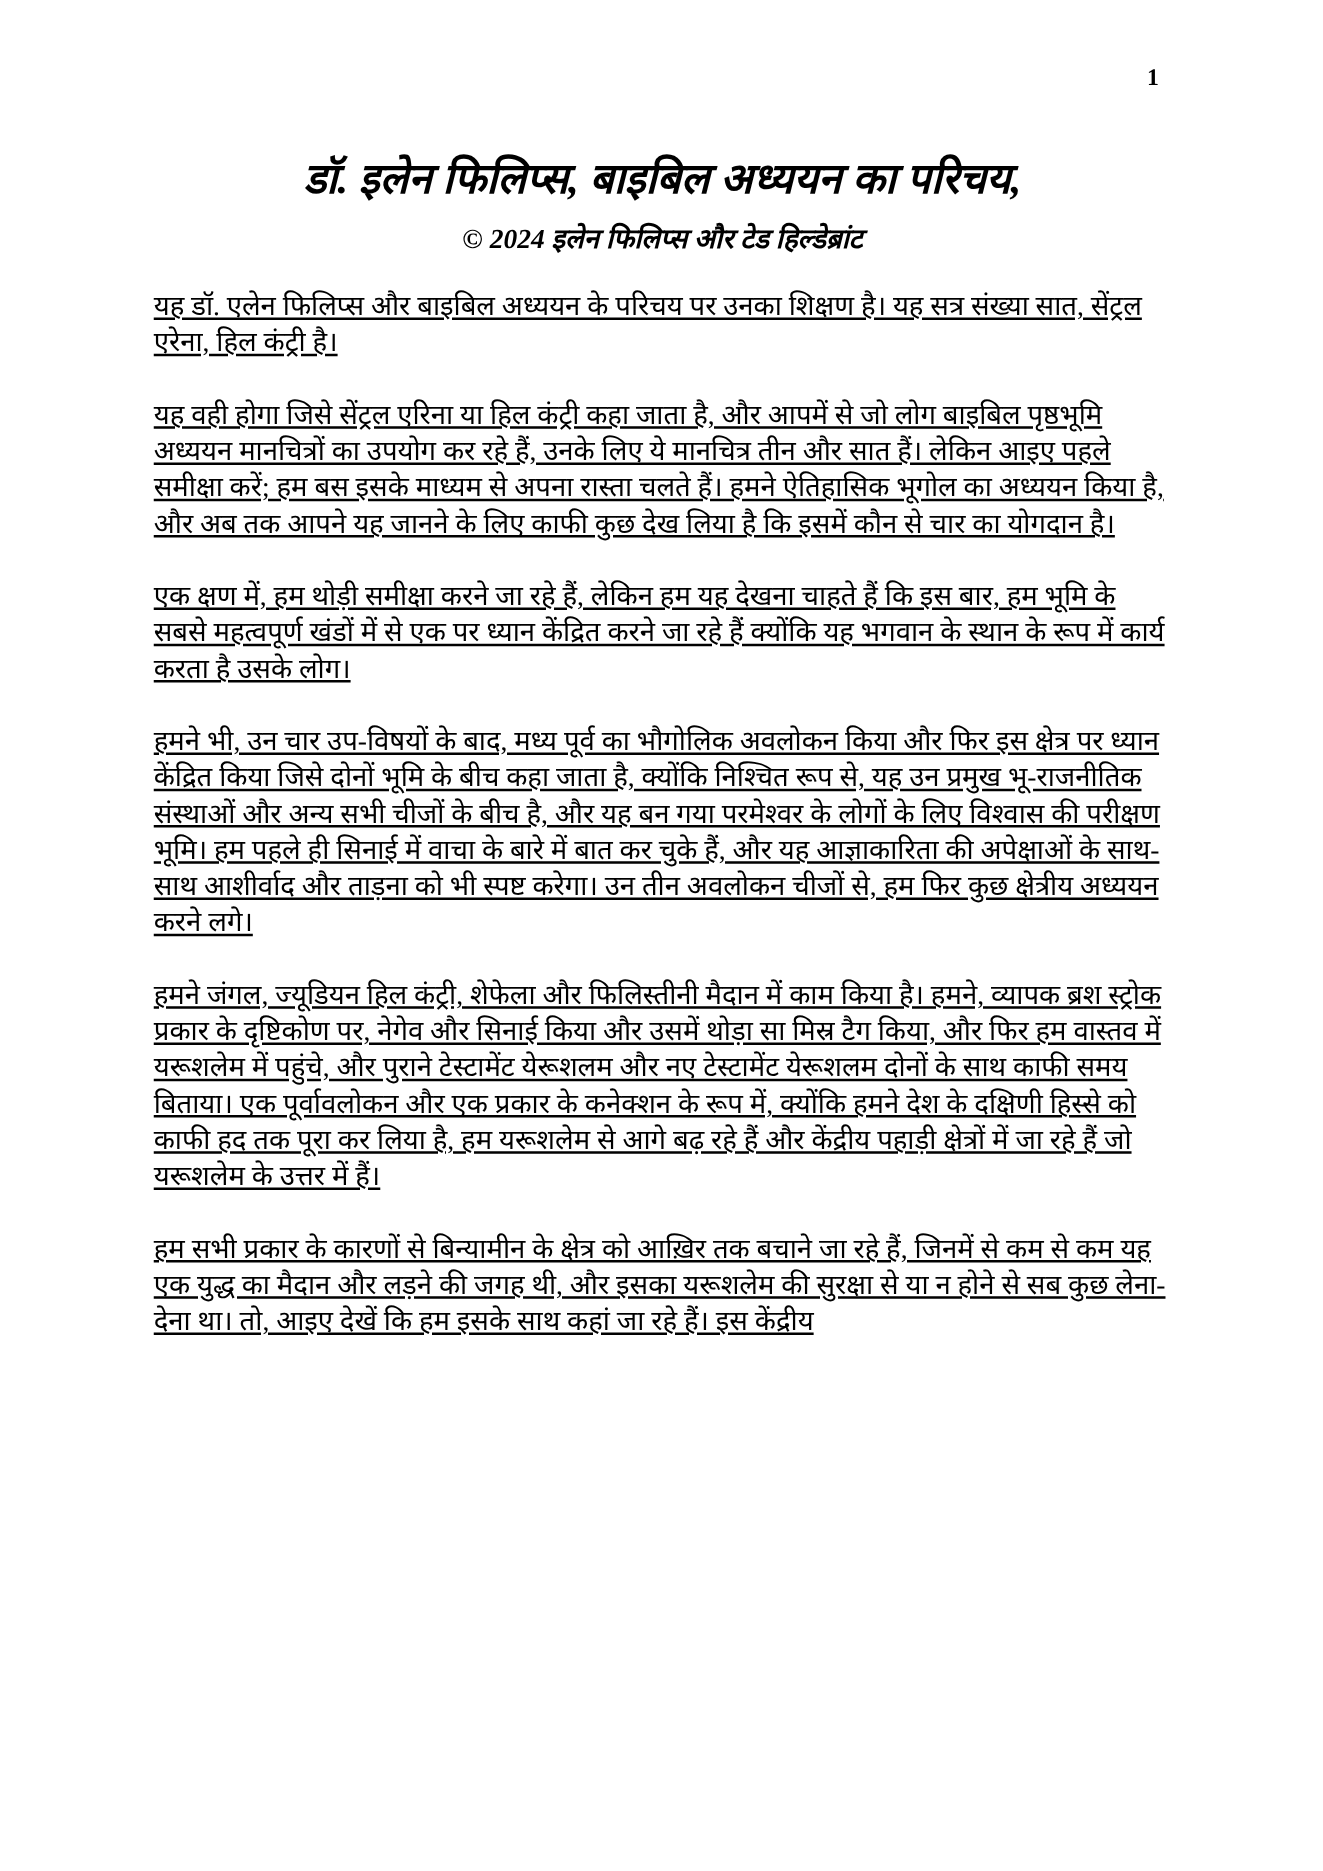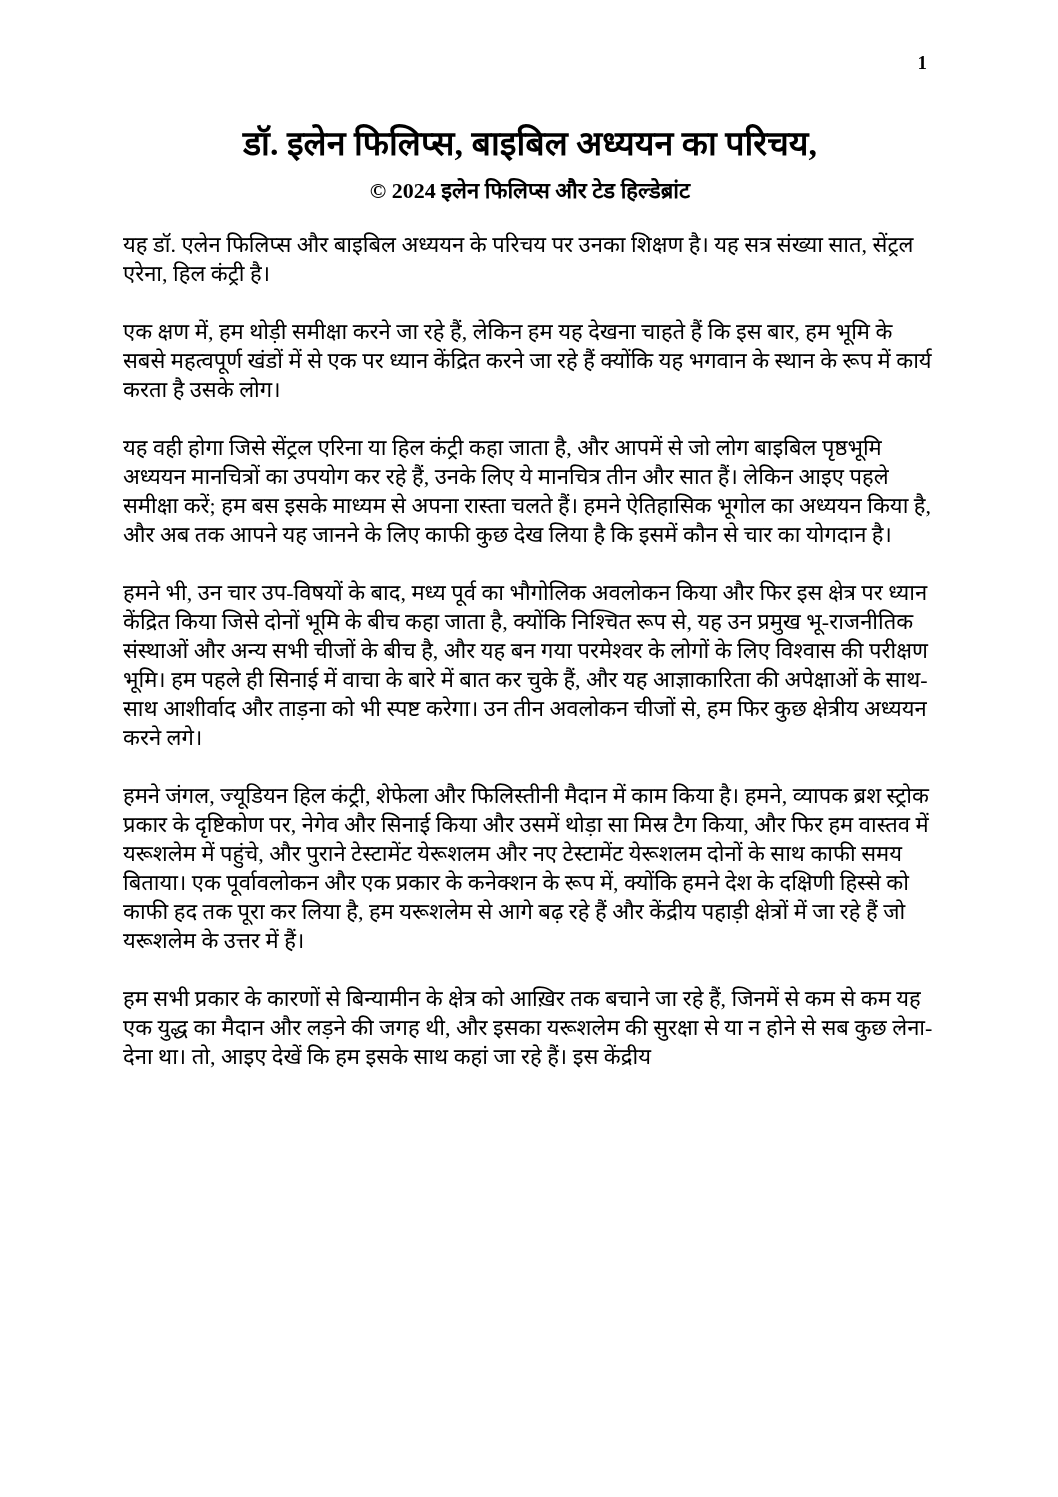--- a/index.html
+++ b/index.html
@@ -24,33 +24,36 @@
     font-weight: bold;
     line-height: 22px;
     padding-right: 10px;
   }
   .title {
     margin: 44px 0 0 0;
     text-align: center;
     font-size: 34px;
     font-weight: bold;
     line-height: 52px;
+    font-style: italic;
   }
   .title .title-line {
     display: block;
   }
   .copyright {
     text-align: center;
     font-size: 22px;
     font-weight: bold;
     line-height: 30px;
     margin-top: 6px;
+    font-style: italic;
   }
   .body-text {
     margin-top: 24px;
+    text-decoration: underline;
   }
   .body-text p {
     font-size: 22px;
     line-height: 29px;
     font-weight: normal;
     text-align: left;
     margin: 0 0 29px 0;
   }
 </style>
 </head>
@@ -61,20 +64,20 @@
   <div class="page-number">1</div>
 
   <h1 class="title">
     <span class="title-line">डॉ. इलेन फिलिप्स, बाइबिल अध्ययन का परिचय,</span>
   </h1>
 
   <div class="copyright">© 2024 इलेन फिलिप्स और टेड हिल्डेब्रांट</div>
 
   <div class="body-text">
     <p>यह डॉ. एलेन फिलिप्स और बाइबिल अध्ययन के परिचय पर उनका शिक्षण है। यह सत्र संख्या सात, सेंट्रल एरेना, हिल कंट्री है।</p>
+    <p>यह वही होगा जिसे सेंट्रल एरिना या हिल कंट्री कहा जाता है, और आपमें से जो लोग बाइबिल पृष्ठभूमि अध्ययन मानचित्रों का उपयोग कर रहे हैं, उनके लिए ये मानचित्र तीन और सात हैं। लेकिन आइए पहले समीक्षा करें; हम बस इसके माध्यम से अपना रास्ता चलते हैं। हमने ऐतिहासिक भूगोल का अध्ययन किया है, और अब तक आपने यह जानने के लिए काफी कुछ देख लिया है कि इसमें कौन से चार का योगदान है।</p>
     <p>एक क्षण में, हम थोड़ी समीक्षा करने जा रहे हैं, लेकिन हम यह देखना चाहते हैं कि इस बार, हम भूमि के सबसे महत्वपूर्ण खंडों में से एक पर ध्यान केंद्रित करने जा रहे हैं क्योंकि यह भगवान के स्थान के रूप में कार्य करता है उसके लोग।</p>
-    <p>यह वही होगा जिसे सेंट्रल एरिना या हिल कंट्री कहा जाता है, और आपमें से जो लोग बाइबिल पृष्ठभूमि अध्ययन मानचित्रों का उपयोग कर रहे हैं, उनके लिए ये मानचित्र तीन और सात हैं। लेकिन आइए पहले समीक्षा करें; हम बस इसके माध्यम से अपना रास्ता चलते हैं। हमने ऐतिहासिक भूगोल का अध्ययन किया है, और अब तक आपने यह जानने के लिए काफी कुछ देख लिया है कि इसमें कौन से चार का योगदान है।</p>
     <p>हमने भी, उन चार उप-विषयों के बाद, मध्य पूर्व का भौगोलिक अवलोकन किया और फिर इस क्षेत्र पर ध्यान केंद्रित किया जिसे दोनों भूमि के बीच कहा जाता है, क्योंकि निश्चित रूप से, यह उन प्रमुख भू-राजनीतिक संस्थाओं और अन्य सभी चीजों के बीच है, और यह बन गया परमेश्वर के लोगों के लिए विश्वास की परीक्षण भूमि। हम पहले ही सिनाई में वाचा के बारे में बात कर चुके हैं, और यह आज्ञाकारिता की अपेक्षाओं के साथ-साथ आशीर्वाद और ताड़ना को भी स्पष्ट करेगा। उन तीन अवलोकन चीजों से, हम फिर कुछ क्षेत्रीय अध्ययन करने लगे।</p>
     <p>हमने जंगल, ज्यूडियन हिल कंट्री, शेफेला और फिलिस्तीनी मैदान में काम किया है। हमने, व्यापक ब्रश स्ट्रोक प्रकार के दृष्टिकोण पर, नेगेव और सिनाई किया और उसमें थोड़ा सा मिस्र टैग किया, और फिर हम वास्तव में यरूशलेम में पहुंचे, और पुराने टेस्टामेंट येरूशलम और नए टेस्टामेंट येरूशलम दोनों के साथ काफी समय बिताया। एक पूर्वावलोकन और एक प्रकार के कनेक्शन के रूप में, क्योंकि हमने देश के दक्षिणी हिस्से को काफी हद तक पूरा कर लिया है, हम यरूशलेम से आगे बढ़ रहे हैं और केंद्रीय पहाड़ी क्षेत्रों में जा रहे हैं जो यरूशलेम के उत्तर में हैं।</p>
     <p>हम सभी प्रकार के कारणों से बिन्यामीन के क्षेत्र को आख़िर तक बचाने जा रहे हैं, जिनमें से कम से कम यह एक युद्ध का मैदान और लड़ने की जगह थी, और इसका यरूशलेम की सुरक्षा से या न होने से सब कुछ लेना-देना था। तो, आइए देखें कि हम इसके साथ कहां जा रहे हैं। इस केंद्रीय</p>
   </div>
 
 </div>
 
 </body></html>

